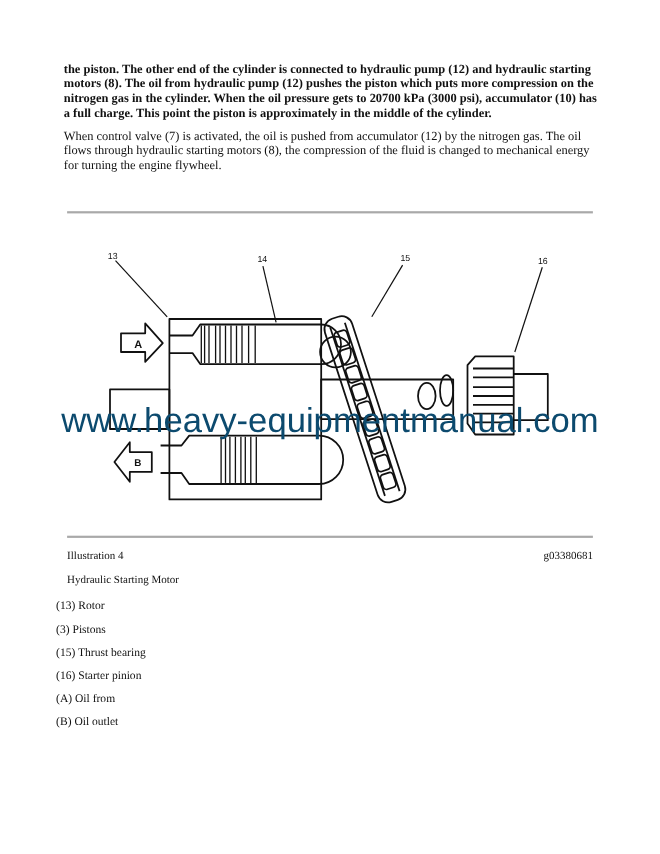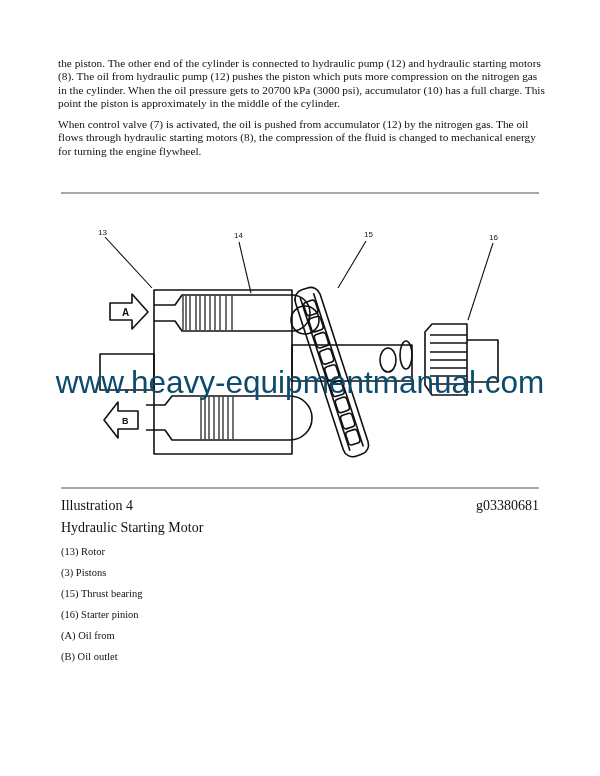--- a/index.html
+++ b/index.html
@@ -1,32 +1,32 @@
 <!DOCTYPE html>
 <html><head>
 <meta charset="utf-8">
 <style>
   html, body { margin: 0; padding: 0; background: #ffffff; }
   body { width: 600px; height: 776px; position: relative; overflow: hidden;
          font-family: "Liberation Serif", serif; color: #111; }
   .para { position: absolute; left: 58px; width: 490px; font-size: 11.3px; line-height: 13.4px; margin: 0; }
-  #p1 { top: 57px; }
+  #p1 { top: 57px; font-weight: bold; }
   #p2 { top: 118px; }
   .rule { position: absolute; left: 61px; width: 478px; height: 2px; background: #a9a9a9; }
   #rule1 { top: 192px; }
   #rule2 { top: 487px; }
   #figure { position: absolute; left: 0; top: 200px; width: 600px; height: 285px; }
   .watermark { position: absolute; left: 20px; top: 362px; width: 560px; text-align: center;
                font-family: "Liberation Sans", sans-serif; font-size: 31.5px; color: #0c4a6e;
                letter-spacing: 0px; line-height: 40px; white-space: nowrap; }
-  .cap { position: absolute; font-size: 14px; line-height: 12px; }
+  .cap { position: absolute; font-size: 10px; line-height: 12px; }
   #cap-title { left: 61px; top: 500px; }
   #cap-id { right: 61px; top: 500px; margin-left: 38px; }
   #cap-name { left: 61px; top: 522px; }
-  .legend-item { position: absolute; left: 61px; font-size: 10.5px; line-height: 12px; }
+  .legend-item { position: absolute; left: 51px; font-size: 10.5px; line-height: 12px; }
 </style>
 </head>
 <body>
 
 <p id="p1" class="para">the piston. The other end of the cylinder is connected to hydraulic pump (12) and hydraulic starting motors (8). The oil from hydraulic pump (12) pushes the piston which puts more compression on the nitrogen gas in the cylinder. When the oil pressure gets to 20700 kPa (3000 psi), accumulator (10) has a full charge. This point the piston is approximately in the middle of the cylinder.</p>
 <p id="p2" class="para">When control valve (7) is activated, the oil is pushed from accumulator (12) by the nitrogen gas. The oil flows through hydraulic starting motors (8), the compression of the fluid is changed to mechanical energy for turning the engine flywheel.</p>
 
 <div id="rule1" class="rule"></div>
 
 <svg id="figure" viewBox="0 200 600 285" xmlns="http://www.w3.org/2000/svg" fill="none" stroke="#111" stroke-width="1.6" stroke-linejoin="round">

